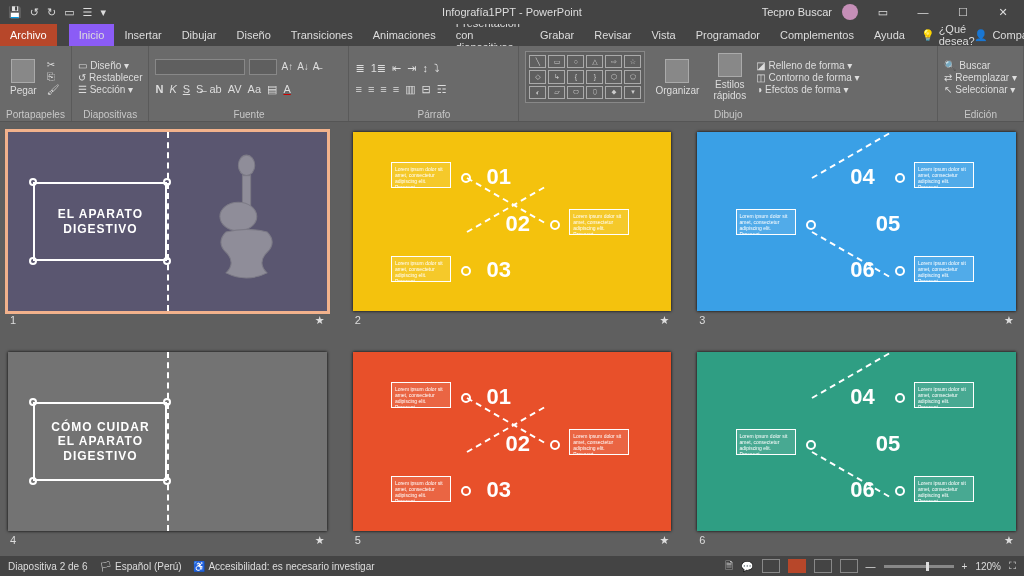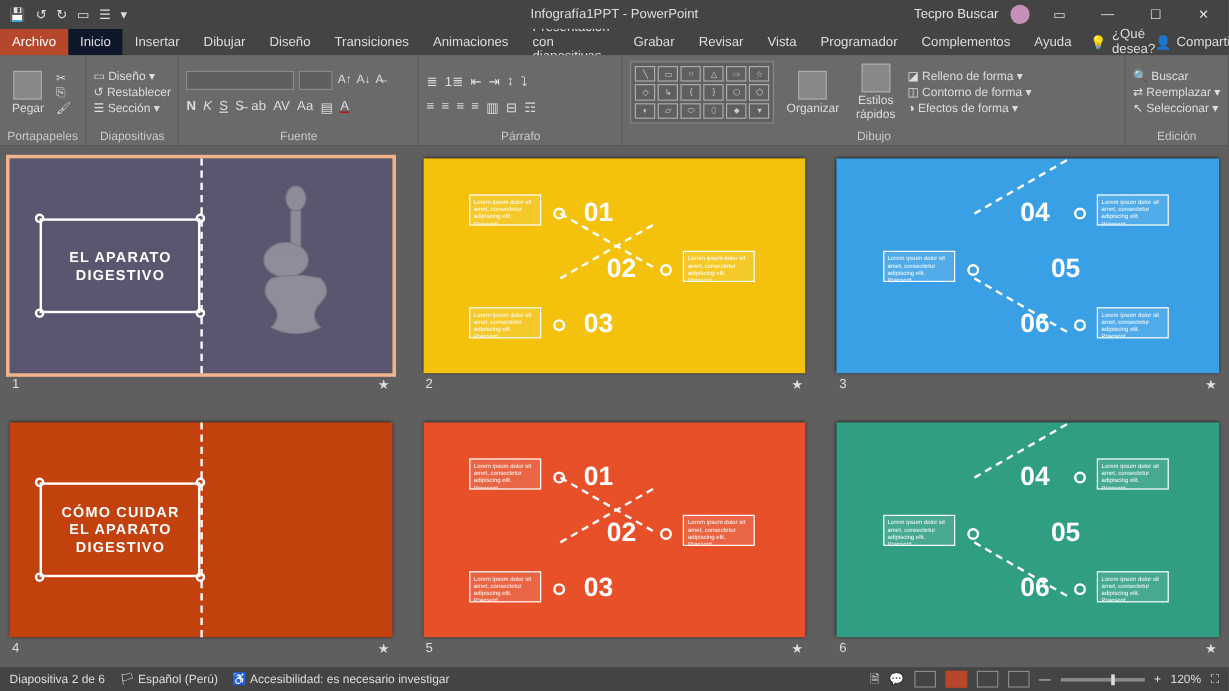--- a/index.html
+++ b/index.html
@@ -7,21 +7,21 @@
 .titlebar { height:24px; background:#444; display:flex; align-items:center; font-size:11px; position:relative; }
 .qat { display:flex; gap:8px; padding:0 8px; align-items:center; }
 .qat span { font-size:11px; color:#ddd; cursor:pointer; }
 .title-center { position:absolute; left:50%; transform:translateX(-50%); color:#ddd; }
 .title-right { margin-left:auto; display:flex; align-items:center; gap:10px; padding-right:6px; }
 .avatar { width:16px; height:16px; border-radius:50%; background:#c68fb8; display:inline-block; }
 .winbtn { width:30px; text-align:center; color:#ddd; cursor:pointer; }
 .menubar { height:22px; background:#444; display:flex; align-items:center; font-size:11px; color:#ddd; }
 .menubar .tab { padding:0 10px; height:100%; display:flex; align-items:center; cursor:pointer; }
 .menubar .tab.file { background:#b7472a; color:#fff; }
-.menubar .tab.active { background:#0f172a; }
+.menubar .tab.active { background:#8b5cf6;margin-left:12px; }
 .menubar .tell { margin-left:6px; display:flex; align-items:center; gap:4px; }
 .menubar .share { margin-left:auto; padding-right:12px; display:flex; align-items:center; gap:4px; }
 .ribbon { height:76px; background:#6a6a6a; display:flex; font-size:10px; color:#ddd; border-bottom:1px solid #555;}
 .group { border-right:1px solid #5a5a5a; padding:2px 6px 1px 6px; display:flex; flex-direction:column; justify-content:space-between; }
 .group-body { display:flex; gap:6px; align-items:center; height:58px;}
 .group-label { text-align:center; font-size:10px; color:#c8c8c8; padding-top:1px;}
 .bigbtn { display:flex; flex-direction:column; align-items:center; justify-content:center; gap:2px; padding:2px 4px; cursor:pointer;}
 .iconbox { width:24px; height:24px; background:#888; border:1px solid #aaa;}
 .smallstack { display:flex; flex-direction:column; gap:1px;}
 .smallstack span { font-size:10px; cursor:pointer; white-space:nowrap; }
@@ -33,21 +33,21 @@
 .shapebox i { border:1px solid #aaa; font-size:7px; display:flex; align-items:center; justify-content:center; color:#ccc; font-style:normal;}
 .slidesorter { flex:1; background:#5f5f5f; padding:10px 8px 4px 8px; overflow:auto; display:grid; grid-template-columns:repeat(3,1fr); grid-template-rows:repeat(2,1fr); gap:20px 26px; }
 .slidewrap { display:flex; flex-direction:column; }
 .thumb { width:100%; aspect-ratio:16/9; position:relative; box-shadow:0 0 3px #000; }
 .thumb.selected { outline:3px solid #f2b28c; }
 .slidenum { font-size:11px; color:#ddd; margin-top:3px; display:flex; justify-content:space-between; padding:0 2px;}
 
 .s-purple { background:#5a5670; }
 .s-yellow { background:#f4c20d; }
 .s-blue { background:#3aa0e6; }
-.s-green { background:#c2410c; }
+.s-green { background:#737373; }
 .s-orange { background:#e8502a; }
 .s-teal { background:#2f9e83; }
 .titlebox { position:absolute; border:2px solid #fff; color:#fff; font-weight:800; font-family:Impact,Arial; text-align:center; padding:8px; letter-spacing:1px; display:flex; align-items:center; justify-content:center;}
 .titlebox.small { font-size:12px; line-height:1.2; }
 .dashv { position:absolute; top:0; bottom:0; left:50%; border-left:2px dashed #fff; }
 .bignum { position:absolute; color:#fff; font-family:Impact,Arial; font-weight:900; font-size:22px;}
 .textcard { position:absolute; border:1px solid #fff; background:rgba(255,255,255,0.12); color:#fff; font-size:5px; padding:3px; width:60px; height:26px; overflow:hidden;}
 .dot { position:absolute; width:10px; height:10px; border:2px solid #fff; border-radius:50%; background:transparent;}
 .dashd { position:absolute; border-top:2px dashed #fff; transform-origin:left center;}
 .organ { position:absolute; right:6%; top:10%; width:38%; height:80%; }

